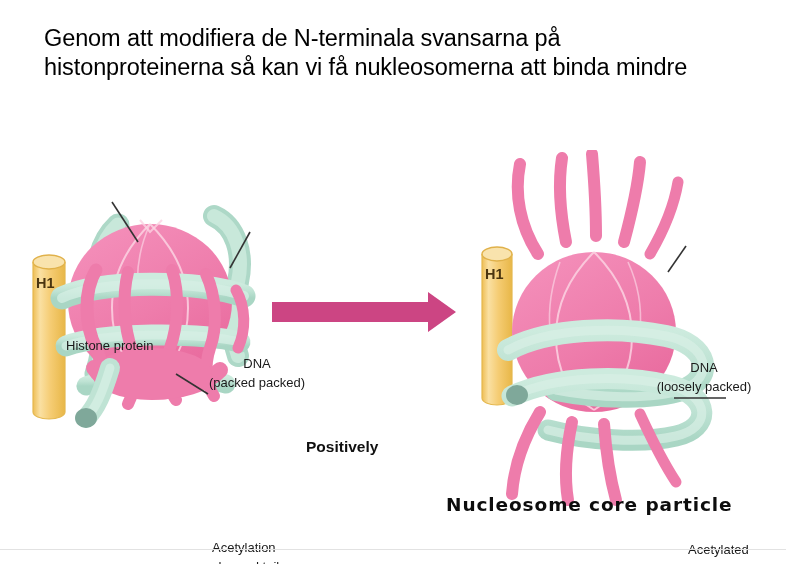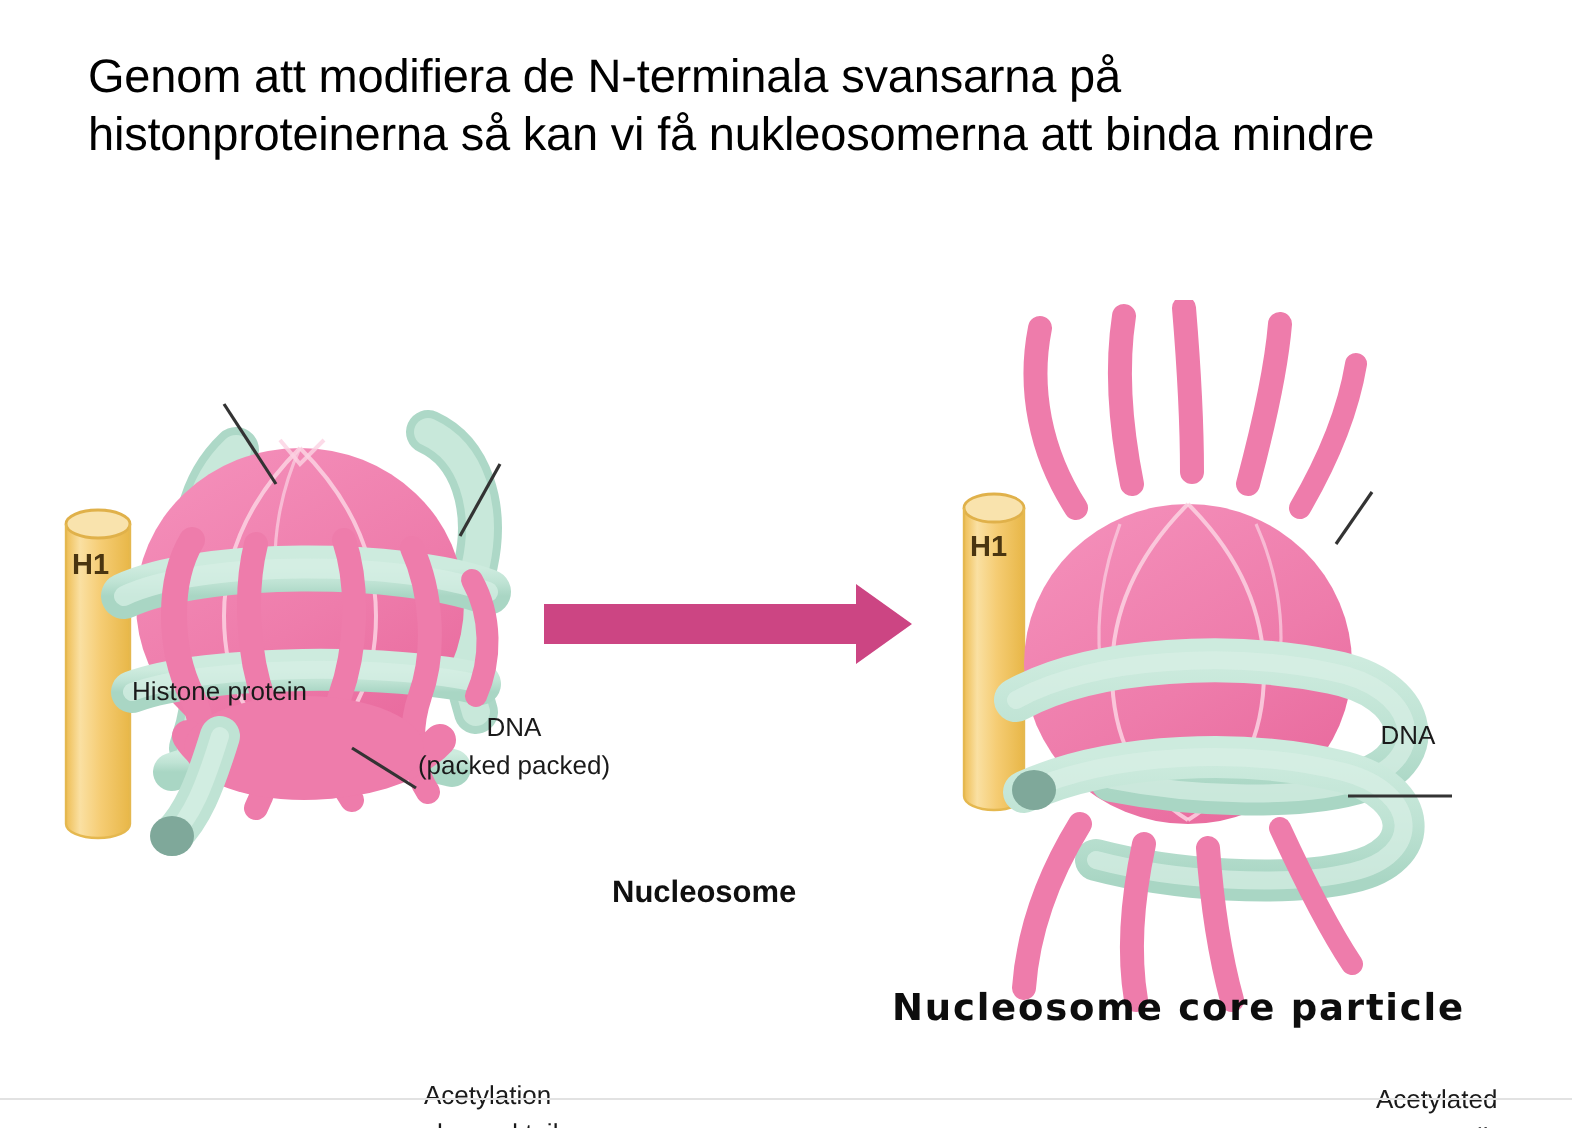--- a/index.html
+++ b/index.html
@@ -249,28 +249,29 @@
       <div>(packed packed)</div>
     </div>
 
     <div class="fig-label" id="label-positive-tail">
       <div>Acetylation</div>
       <div>charged tail</div>
     </div>
 
     <div class="fig-label" id="label-dna-loose">
       <div>DNA</div>
+      <div>(loosely packed)</div>
     </div>
 
     <div class="fig-label" id="label-acetylated-tail">
       <div>Acetylated</div>
       <div class="l2">tail</div>
     </div>
 
-    <div id="label-acetylation">Nucleosome</div>
+    <div id="label-acetylation">Positively</div>
   </div>
 
   <div style="position:absolute; left:36px; top:275px; font-family:'Liberation Sans',sans-serif; font-size:14.5px; font-weight:bold; color:#4a3510;">H1</div>
   <div style="position:absolute; left:485px; top:266px; font-family:'Liberation Sans',sans-serif; font-size:14.5px; font-weight:bold; color:#4a3510;">H1</div>
 
   <div id="caption-nucleosome">Nucleosome core particle</div>
 
   <div id="bottom-rule"></div>
 </div>
 

